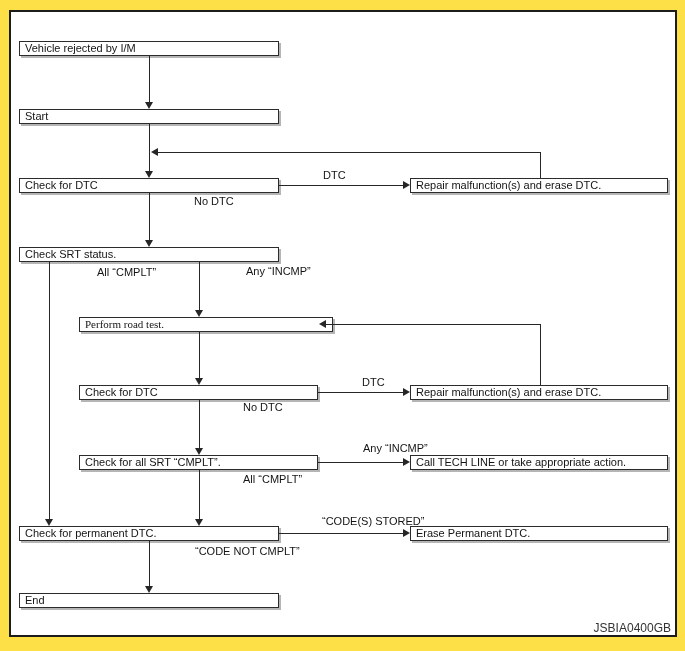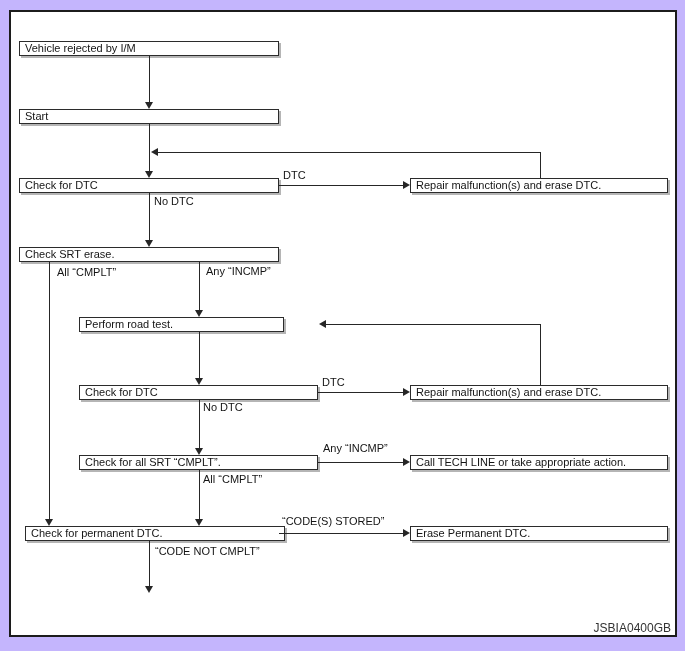--- a/index.html
+++ b/index.html
@@ -1,31 +1,31 @@
 <!DOCTYPE html>
 <html><head>
 <meta charset="utf-8">
 <style>
   html,body{margin:0;padding:0;background:#ffffff;}
   #stage{
-    position:relative;width:685px;height:651px;background:#c4b5fd;
+    position:relative;width:685px;height:651px;background:#fde047;
     font-family:"Liberation Sans",sans-serif;color:#141414;overflow:hidden;
   }
   .frame{
     position:absolute;left:9px;top:10px;width:668px;height:627px;
     border:2px solid #1c1c1c;box-sizing:border-box;background:#ffffff;
   }
   .box{
     position:absolute;box-sizing:border-box;height:15px;background:#ffffff;
     border:1px solid #2b2b2b;box-shadow:2px 2px 0 #b5b5b5;
     display:flex;align-items:center;padding-left:5px;
     font-size:11px;line-height:11px;white-space:nowrap;
   }
   .lbl{
-    position:absolute;font-size:11px;line-height:11px;white-space:nowrap;color:#141414;
+    position:absolute;font-size:11px;line-height:11px;white-space:nowrap;color:#141414;margin-left:40px;
   }
   .vl{position:absolute;width:1px;background:#262626;}
   .hl{position:absolute;height:1px;background:#262626;}
   .arr{position:absolute;width:0;height:0;}
   .arr.down{border-left:4px solid transparent;border-right:4px solid transparent;border-top:7px solid #262626;}
   .arr.right{border-top:4px solid transparent;border-bottom:4px solid transparent;border-left:7px solid #262626;}
   .arr.left{border-top:4px solid transparent;border-bottom:4px solid transparent;border-right:7px solid #262626;}
   .figcode{
     position:absolute;left:500px;top:623px;width:171px;text-align:right;
     font-size:12px;line-height:10px;color:#333;
@@ -43,42 +43,45 @@
   <div class="box" style="left:19px;top:109px;width:260px;">
       <span>Start</span>
     </div>
   <div class="box" style="left:19px;top:178px;width:260px;">
       <span>Check for DTC</span>
     </div>
   <div class="box" style="left:410px;top:178px;width:258px;">
       <span>Repair malfunction(s) and erase DTC.</span>
     </div>
   <div class="box" style="left:19px;top:247px;width:260px;">
-      <span>Check SRT erase.</span>
+      <span>Check SRT status.</span>
     </div>
-  <div class="box" style="left:79px;top:317px;width:205px;">
+  <div class="box" style="left:79px;top:317px;width:254px;font-family:Liberation Serif, serif;">
       <span>Perform road test.</span>
     </div>
   <div class="box" style="left:79px;top:385px;width:239px;">
       <span>Check for DTC</span>
     </div>
   <div class="box" style="left:410px;top:385px;width:258px;">
       <span>Repair malfunction(s) and erase DTC.</span>
     </div>
   <div class="box" style="left:79px;top:455px;width:239px;">
       <span>Check for all SRT “CMPLT”.</span>
     </div>
   <div class="box" style="left:410px;top:455px;width:258px;">
       <span>Call TECH LINE or take appropriate action.</span>
     </div>
-  <div class="box" style="left:19px;top:526px;width:260px;margin-left:6px;">
+  <div class="box" style="left:19px;top:526px;width:260px;">
       <span>Check for permanent DTC.</span>
     </div>
   <div class="box" style="left:410px;top:526px;width:258px;">
       <span>Erase Permanent DTC.</span>
+    </div>
+  <div class="box" style="left:19px;top:593px;width:260px;">
+      <span>End</span>
     </div>
 
   <div class="vl" style="left:149px;top:56px;height:47px;"></div>
   <div class="arr down" style="left:145px;top:102px;"></div>
   <div class="vl" style="left:149px;top:124px;height:47px;"></div>
   <div class="arr down" style="left:145px;top:171px;"></div>
   <div class="vl" style="left:149px;top:193px;height:47px;"></div>
   <div class="arr down" style="left:145px;top:240px;"></div>
   <div class="vl" style="left:149px;top:541px;height:45px;"></div>
   <div class="arr down" style="left:145px;top:586px;"></div>

